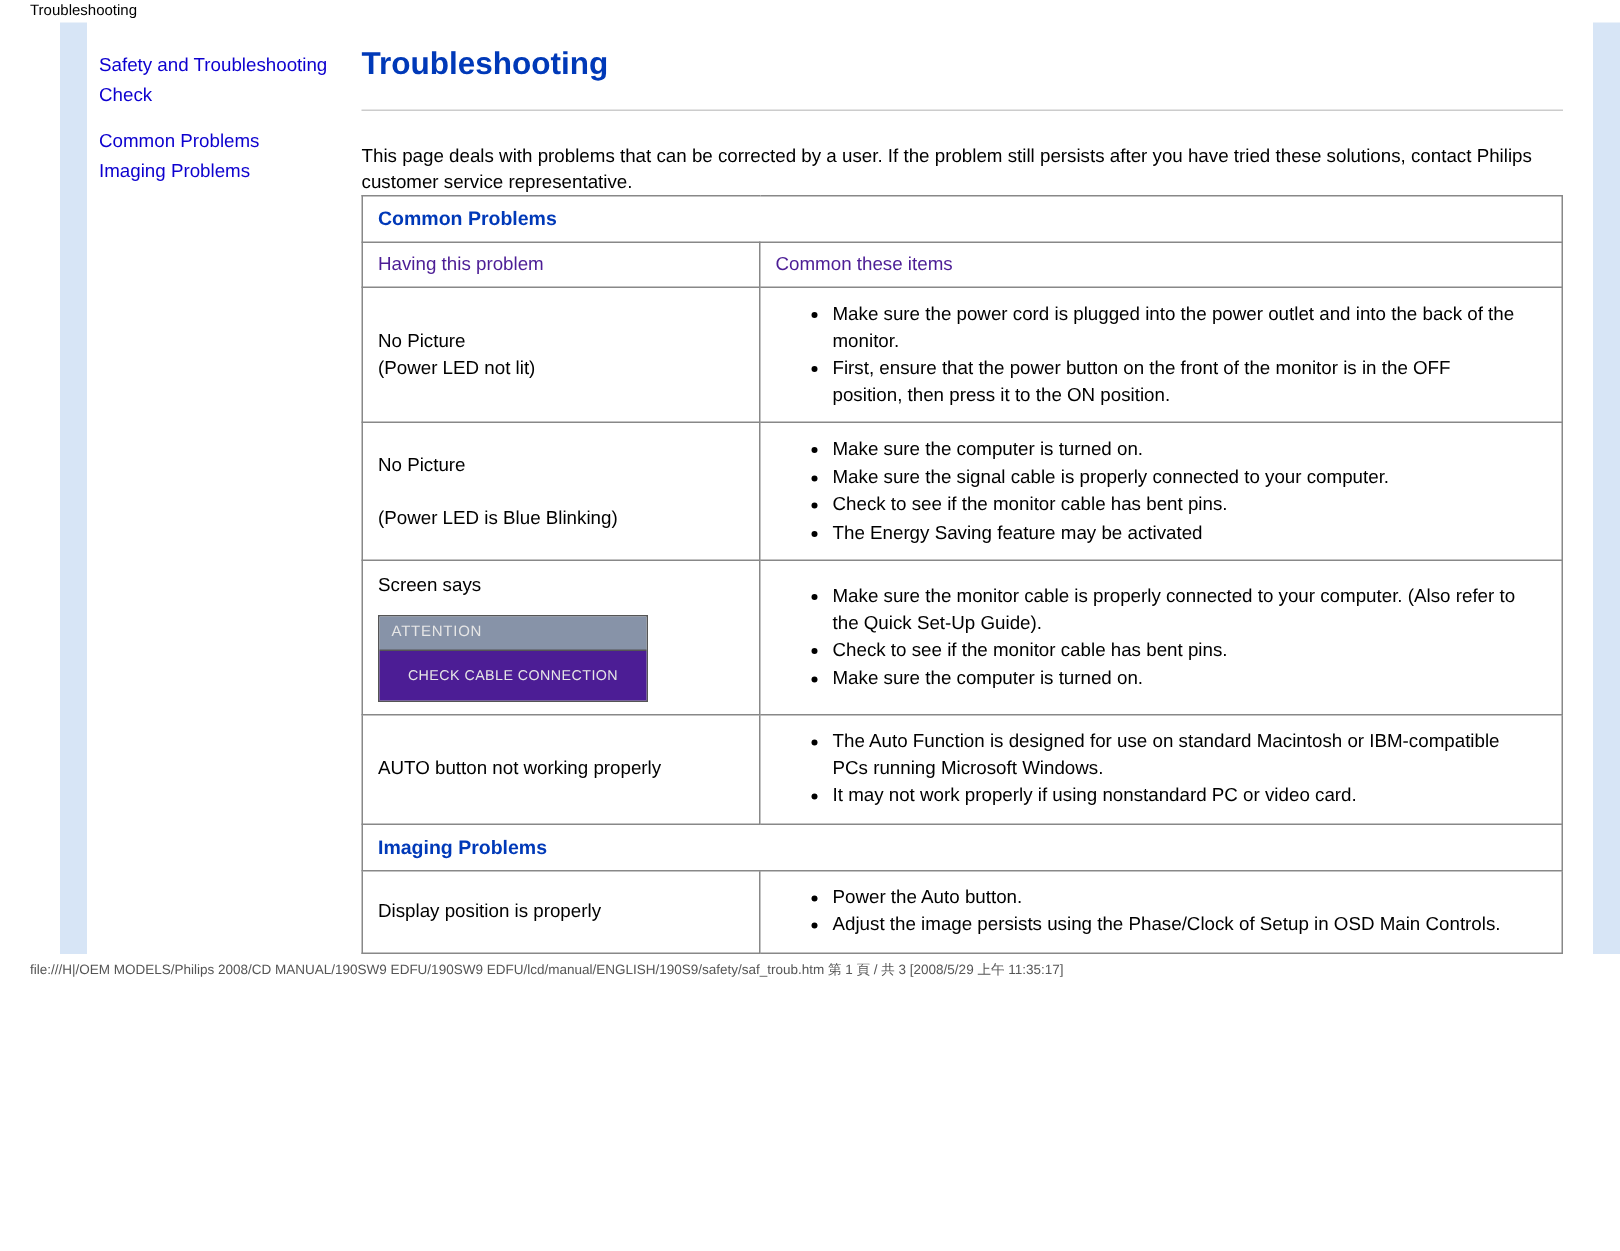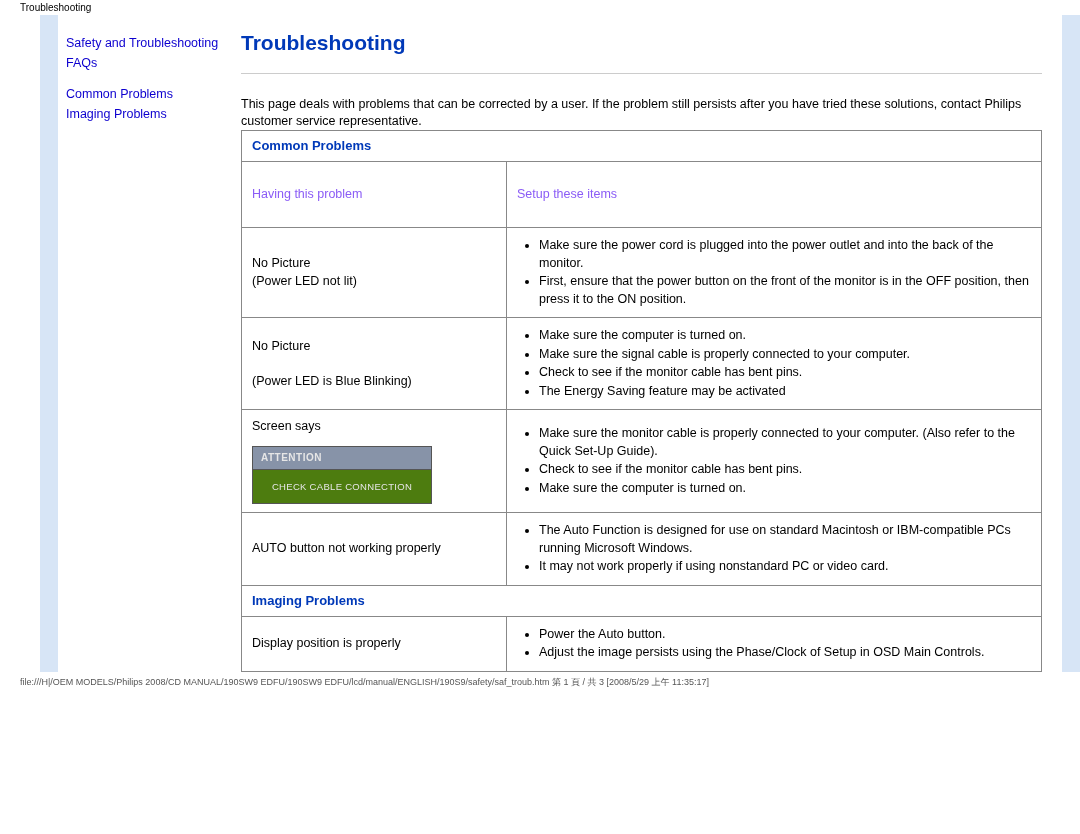--- a/index.html
+++ b/index.html
@@ -74,53 +74,52 @@
     padding: 8px 10px;
     line-height: 1.4;
   }
   table.trouble td.section-header {
     color: #0039b8;
     font-weight: bold;
     font-size: 13px;
     padding: 6px 10px;
   }
   table.trouble td.col-header {
-    color: #8b5cf6;
-    font-size: 12.5px;
-    padding: 24px 10px;
+    color: #4c1d95;
+    font-size: 12.5px;
+    padding: 6px 10px;
   }
   table.trouble td.left-col {
     width: 265px;
     vertical-align: middle;
   }
   table.trouble td.left-col.top { vertical-align: top; }
   table.trouble ul {
     margin: 0;
     padding-left: 22px;
   }
   table.trouble ul li {
-    margin: 1px 0;
+    margin: 1px 16px;
   }
   .attention-box {
     width: 180px;
     border: 1px solid #555;
     margin-top: 10px;
     font-size: 10px;
     color: #e6e6e6;
   }
   .attention-title {
     background: #8793a8;
     padding: 4px 8px;
     border-bottom: 1px solid #555;
     letter-spacing: 0.5px;
     font-size: 10px;
-    font-weight: bold;
   }
   .attention-body {
-    background: #4d7c0f;
+    background: #4c1d95;
     padding: 10px 6px;
     text-align: center;
     font-size: 9.5px;
     letter-spacing: 0.3px;
   }
   .footer-path {
     font-size: 9px;
     color: #555;
     padding: 4px 0 6px 20px;
   }
@@ -129,41 +128,41 @@
 <body>
 
 <div class="top-label">Troubleshooting</div>
 
 <div class="page-wrap">
   <div class="left-blue-bar"></div>
 
   <div class="sidebar">
     <div class="group">
       <a href="#">Safety and Troubleshooting</a>
-      <a href="#">FAQs</a>
+      <a href="#">Check</a>
     </div>
     <div class="group">
       <a href="#">Common Problems</a>
       <a href="#">Imaging Problems</a>
     </div>
   </div>
 
   <div class="main">
     <h1>Troubleshooting</h1>
     <hr>
     <div class="intro">This page deals with problems that can be corrected by a user. If the problem still persists after you have tried these solutions, contact Philips customer service representative.</div>
 
     <table class="trouble">
       <tbody>
           <tr>
         <td class="section-header" colspan="2">Common Problems</td>
       </tr>
       <tr>
         <td class="col-header left-col">Having this problem</td>
-        <td class="col-header">Setup these items</td>
+        <td class="col-header">Common these items</td>
       </tr>
 
       <tr>
         <td class="left-col">
           <span>No Picture</span><br>
           <span>(Power LED not lit)</span>
         </td>
         <td>
           <ul>
             <li>Make sure the power cord is plugged into the power outlet and into the back of the monitor.</li>

